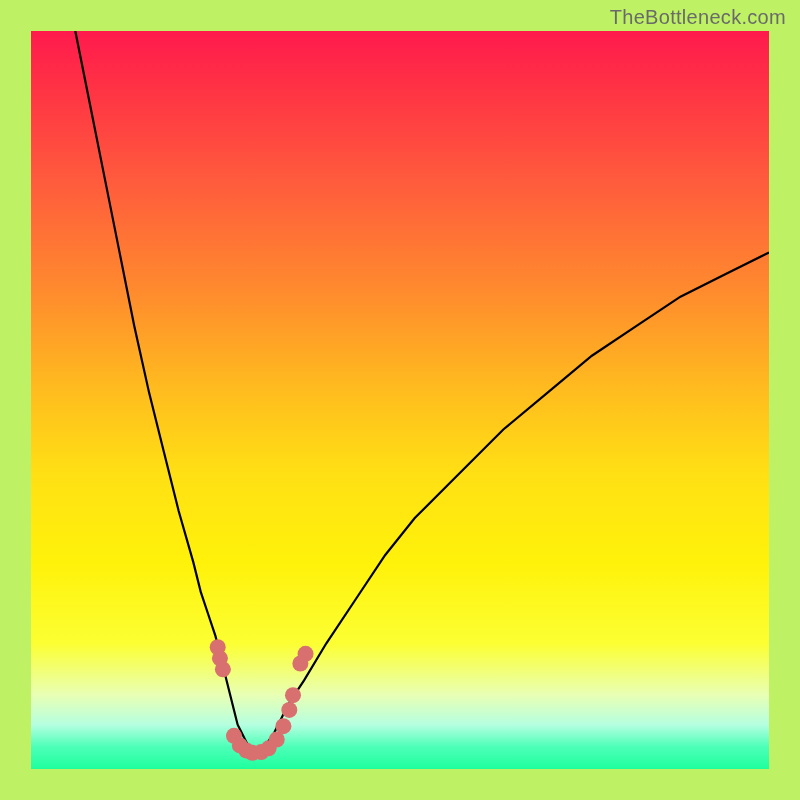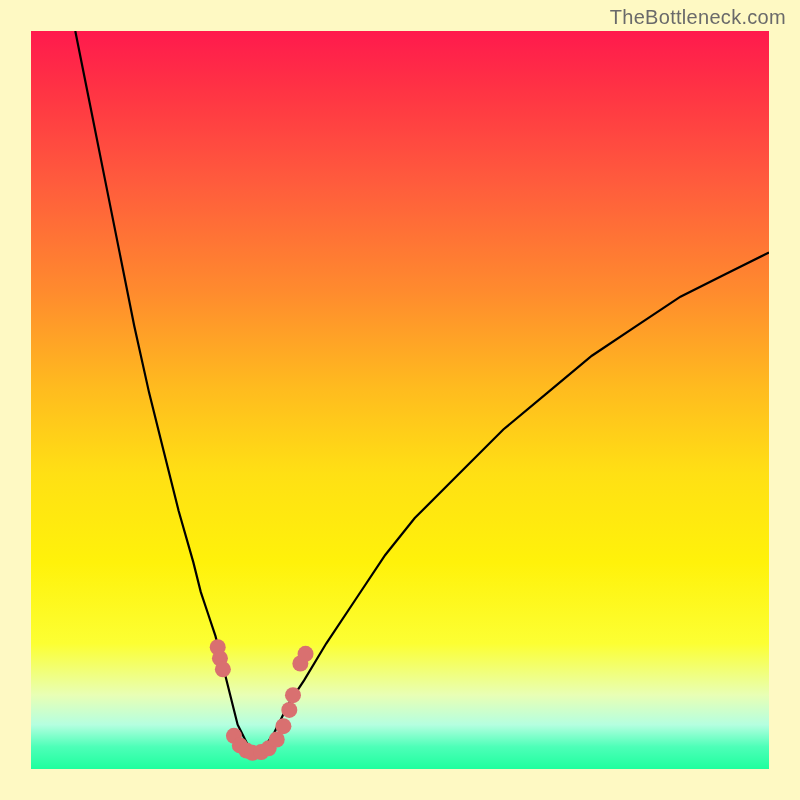--- a/index.html
+++ b/index.html
@@ -10,21 +10,21 @@
     background: #000;
     font-family: Arial, Helvetica, sans-serif;
     overflow: hidden;
   }
   .frame {
     position: absolute;
     left: 0;
     top: 0;
     width: 800px;
     height: 800px;
-    background: #fef9c3;
+    background: #bef264;
   }
   .plot {
     position: absolute;
     left: 31px;
     top: 31px;
     width: 738px;
     height: 738px;
     background: linear-gradient(to bottom,
       #ff1a4d 0%,
       #ff3344 8%,

